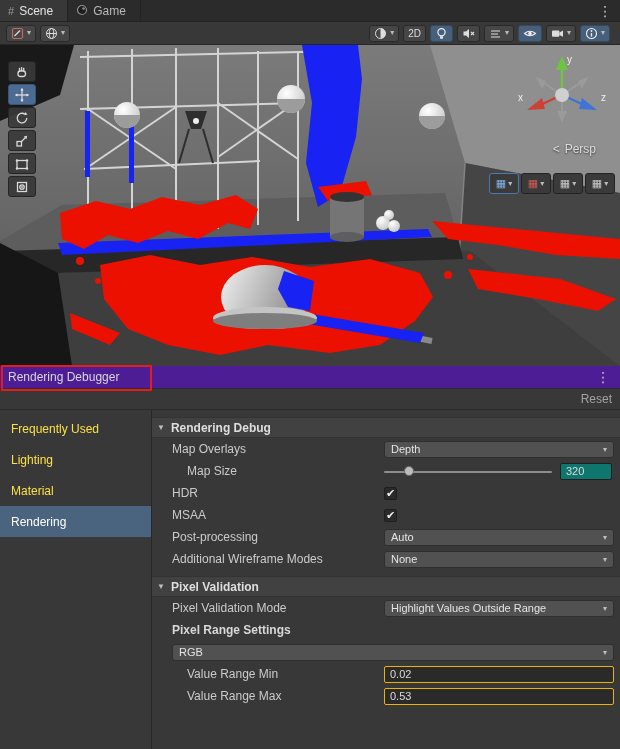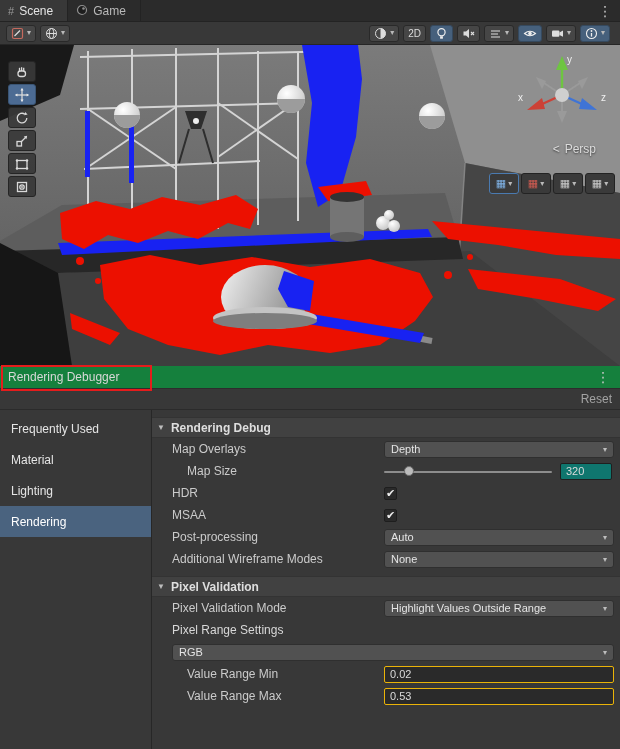--- a/index.html
+++ b/index.html
@@ -29,38 +29,38 @@
 .tool.selected{background:#4c6b93;border-color:#3a5575}
 .gizmo{position:absolute;top:6px;right:10px;z-index:5}
 .gizmo text{font-size:10px;fill:#f0f0f0}
 .persp{position:absolute;top:97px;right:24px;z-index:5;color:#dcdcdc;font-size:12px;display:flex;gap:5px;align-items:center;text-shadow:0 1px 2px rgba(0,0,0,.6)}
 .gridbar{position:absolute;top:128px;right:5px;display:flex;gap:2px;z-index:5}
 .gbtn{width:30px;height:21px;background:#3a3a3a;border:1px solid #232323;border-radius:3px;display:flex;align-items:center;justify-content:center;gap:2px;font-size:11px;color:#c9c9c9}
 .gbtn.sel{border-color:#4a7ab0}
 .gicon-blue{color:#7fb2e5}.gicon-red{color:#cf5b51}
 
 
-.dbg-header{position:absolute;top:366px;left:0;right:0;height:23px;background:#15803d;border-bottom:1px solid #2d2d2d;display:flex;align-items:center;padding:0 8px}
+.dbg-header{position:absolute;top:366px;left:0;right:0;height:23px;background:#4c1d95;border-bottom:1px solid #2d2d2d;display:flex;align-items:center;padding:0 8px}
 .dbg-title{color:#d8d8d8}
 .dbg-menu{margin-left:auto;color:#c9c9c9;font-size:14px;padding:0 2px}
 .annotation{position:absolute;left:1px;top:365px;width:151px;height:26px;border:2px solid #e51c1c;z-index:30;pointer-events:none}
 .resetbar{position:absolute;top:389px;left:0;right:0;height:21px;background:#383838;border-bottom:1px solid #2b2b2b;display:flex;align-items:center;justify-content:flex-end;padding:0 8px}
 .reset{color:#a3a3a3}
 .dbg-body{position:absolute;top:410px;left:0;right:0;bottom:0;display:flex}
 .sidebar{width:152px;background:#383838;border-right:1px solid #272727;padding-top:3px;flex:none}
-.side-item{height:31px;display:flex;align-items:center;padding-left:11px;color:#e5e5e5}
+.side-item{height:31px;display:flex;align-items:center;padding-left:11px;color:#fde047}
 .side-item.selected{background:#4a637f;color:#fff}
 .content{flex:1;padding-top:7px;overflow:hidden}
 .foldout{height:21px;background:#414141;border-top:1px solid #333;border-bottom:1px solid #333;display:flex;align-items:center;gap:6px;padding-left:5px;font-weight:bold;color:#dedede}
 .fold-arrow{font-size:8px;color:#bdbdbd}
 .vspace{height:6px}
 .row{height:22px;display:flex;align-items:center;padding-left:20px;padding-right:6px}
 .rlabel{width:212px;flex:none;font-size:12px;color:#cbcbcb;white-space:nowrap;overflow:hidden}
 .rlabel.ind{padding-left:15px}
-.rlabel.bold{font-weight:normal;color:#d8d8d8}
+.rlabel.bold{font-weight:bold;color:#d8d8d8}
 .ctrl{flex:1;display:flex;min-width:0}
 .dropdown{flex:1;height:17px;background:#515151;border:1px solid #2f2f2f;border-radius:3px;display:flex;align-items:center;padding:0 6px;font-size:11px;color:#e4e4e4;min-width:0}
 .dropdown .dval{white-space:nowrap;overflow:hidden;text-overflow:ellipsis}
 .dropdown .darr{margin-left:auto;font-size:8px;color:#bdbdbd;padding-left:4px}
 .checkbox{width:13px;height:13px;background:#2a2a2a;border:1px solid #1e1e1e;border-radius:2px;display:flex;align-items:center;justify-content:center;flex:none}
 .checkbox .mark{display:none;font-size:11px;color:#ededed;line-height:1}
 .checkbox.checked .mark{display:block}
 .slider{position:relative;width:168px;height:17px;margin-right:8px;flex:none}
 .slider .track{position:absolute;left:0;right:0;top:8px;height:2px;background:#8d8d8d;border-radius:1px}
 .slider .thumb{position:absolute;left:20px;top:3px;width:10px;height:10px;border-radius:50%;background:#bcbcbc;border:1px solid #6d6d6d}
@@ -351,22 +351,22 @@
     <span class="dbg-title">Rendering Debugger</span>
     <span class="dbg-menu">⋮</span>
   </div>
   <div class="resetbar">
     <span class="reset">Reset</span>
   </div>
 
   <div class="dbg-body">
     <div class="sidebar">
       <div class="side-item">Frequently Used</div>
+      <div class="side-item">Lighting</div>
       <div class="side-item">Material</div>
-      <div class="side-item">Lighting</div>
       <div class="side-item selected">Rendering</div>
     </div>
 
     <div class="content">
       <div class="foldout">
         <span class="fold-arrow">▼</span>
         <span>Rendering Debug</span>
       </div>
 
       <div class="row">

